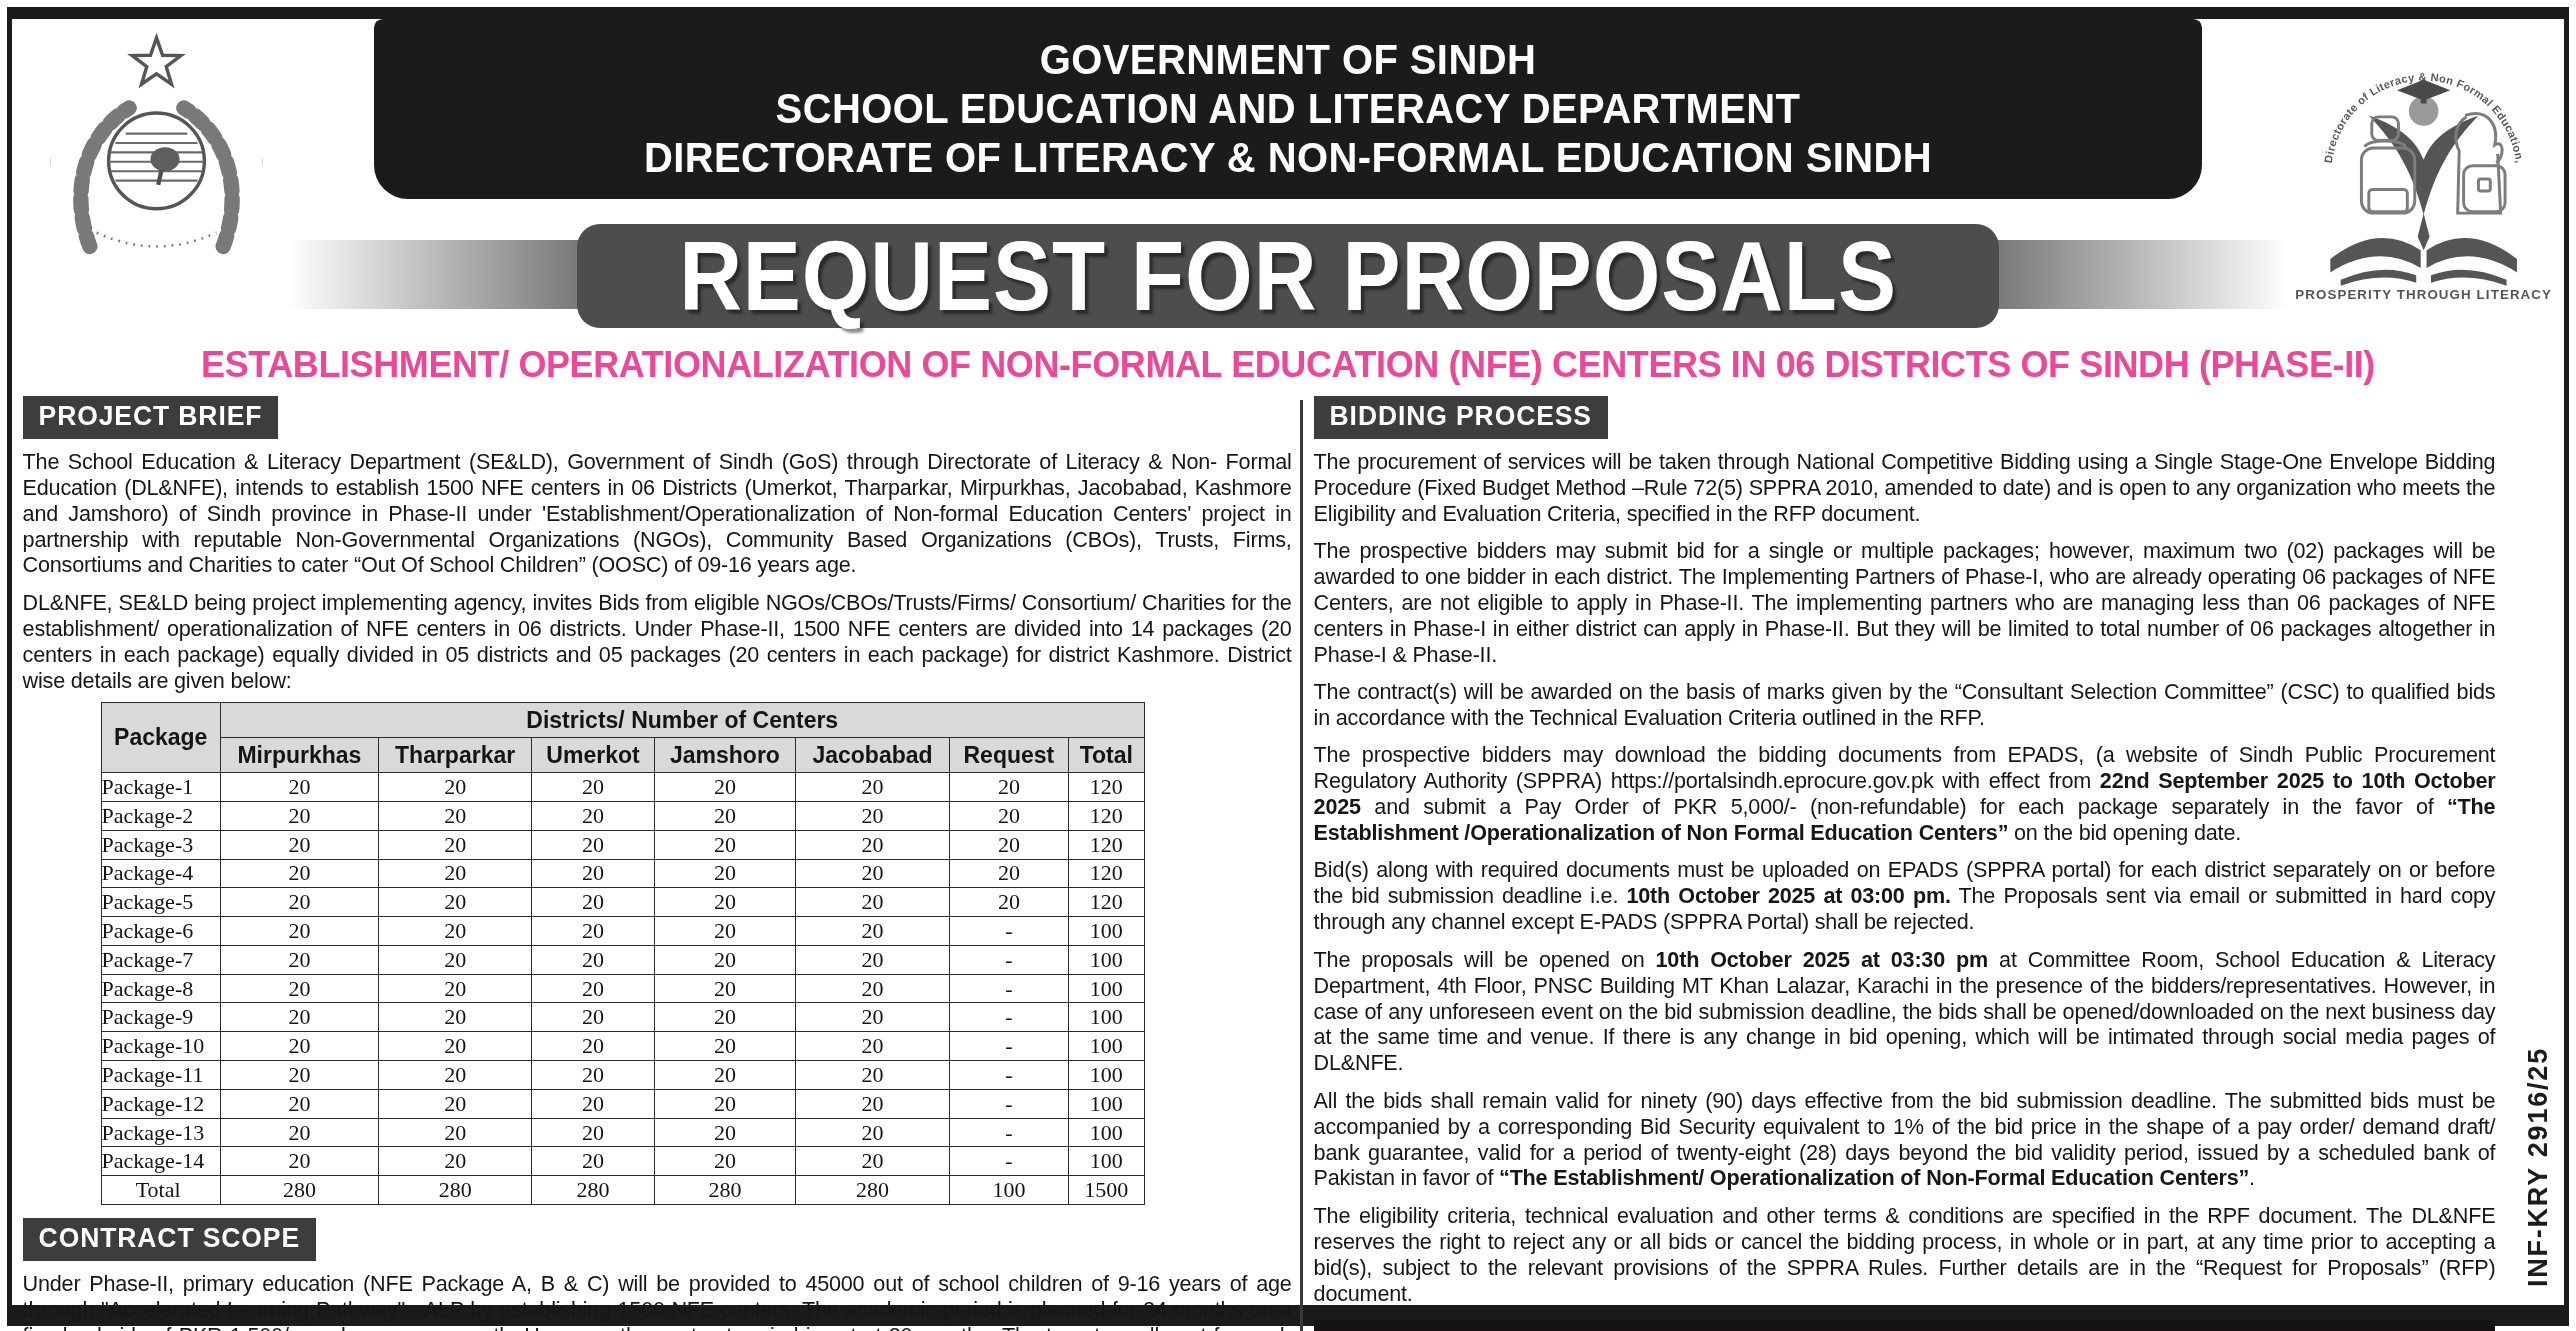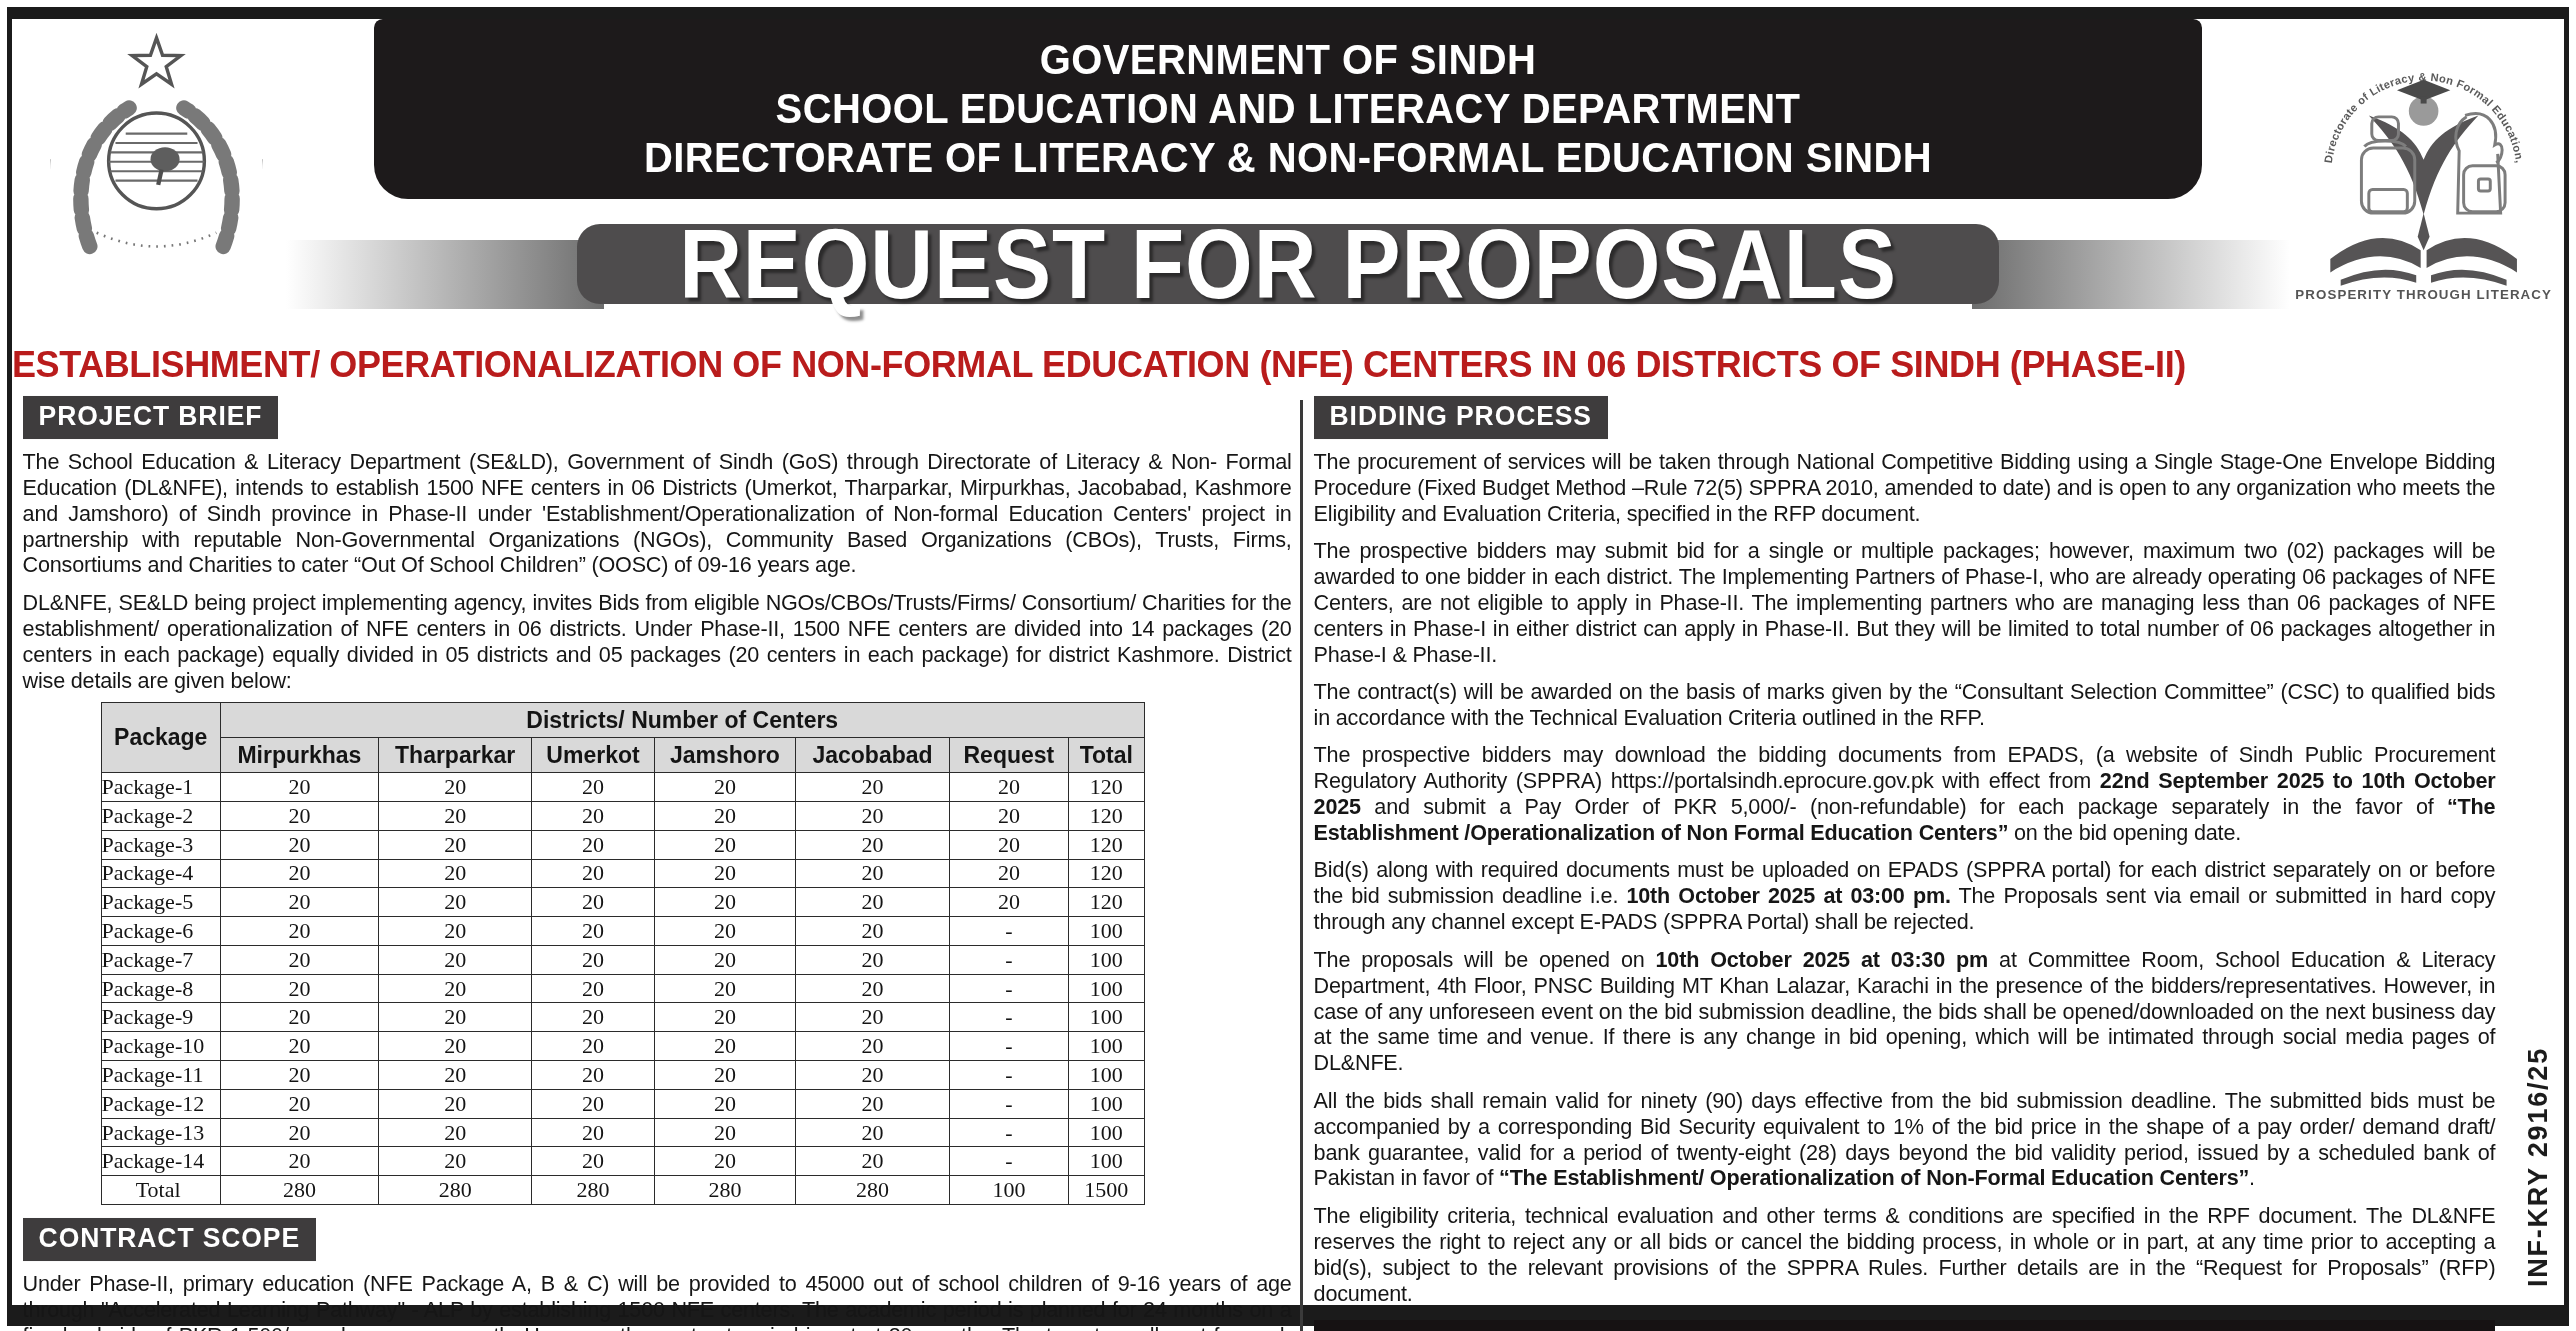--- a/index.html
+++ b/index.html
@@ -17,26 +17,26 @@
   .dept-box .l{color:#fff;font-weight:bold;font-size:40px;line-height:1.22;letter-spacing:0.4px;
                transform:scaleY(1.05);}
   .logo-left{position:absolute;left:21px;top:12.4px;}
   .logo-right{position:absolute;right:10.6px;top:8.8px;}
 
   
   .rfp-band{position:relative;height:104px;margin-top:23px;}
   .grad{position:absolute;top:16px;width:318px;height:69px;}
   .grad.gl{left:274px;background:linear-gradient(90deg,#ffffff,#6d6d6d);}
   .grad.gr{right:274px;background:linear-gradient(90deg,#6d6d6d,#ffffff);}
-  .rfp-pill{position:absolute;left:565px;right:565px;top:0;height:80px;background:#4e4c4d;
+  .rfp-pill{position:absolute;left:565px;right:565px;top:0;height:104px;background:#4e4c4d;
             border-radius:23px;display:flex;align-items:center;justify-content:center;}
   .rfp-pill span{color:#fff;font-weight:bold;font-size:87px;letter-spacing:0.9px;
                  text-shadow:3.5px 3.5px 2.6px rgba(0,0,0,.45);transform:scaleY(1.12);white-space:nowrap;}
 
-  .subtitle{margin-top:16px;text-align:left;font-weight:bold;font-size:36px;color:#b91c1c;
+  .subtitle{margin-top:16px;text-align:center;font-weight:bold;font-size:36px;color:#ec4899;
             letter-spacing:-0.4px;}
 
   
   .columns{display:flex;margin-top:10.6px;padding:0 10.6px;align-items:stretch;}
   .col-left{width:1269px;flex:none;}
   .divider{width:2.6px;background:#3a3a3a;margin:3.5px 10.6px 0 8.8px;flex:none;}
   .col-right{flex:1;position:relative;padding-right:58px;}
 
   .chip{display:inline-block;background:#3e3c3d;color:#fff;font-weight:bold;font-size:26.5px;
         padding:3.5px 16px 6.2px;letter-spacing:0.9px;transform:scaleY(1.05);}

